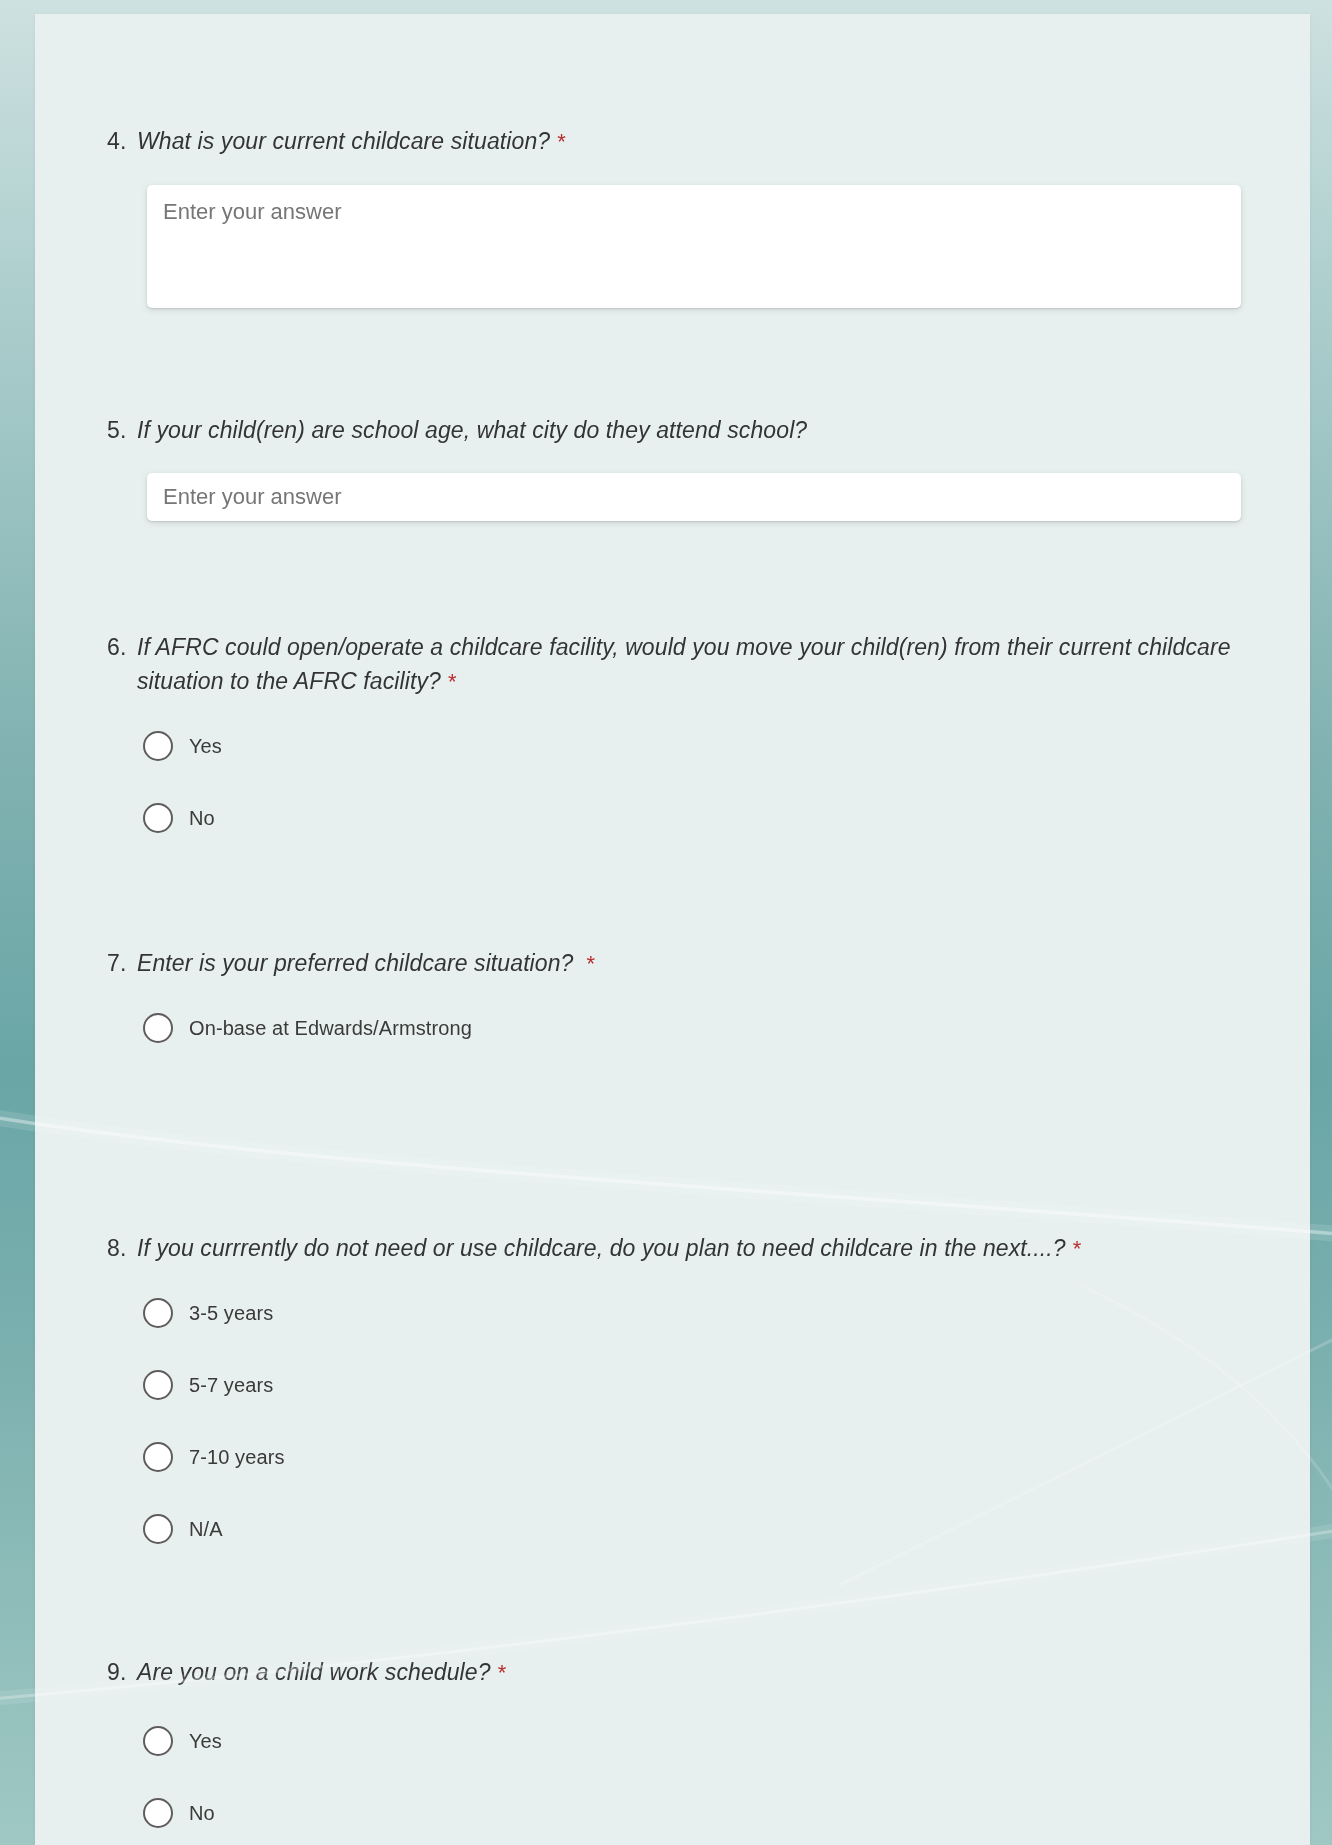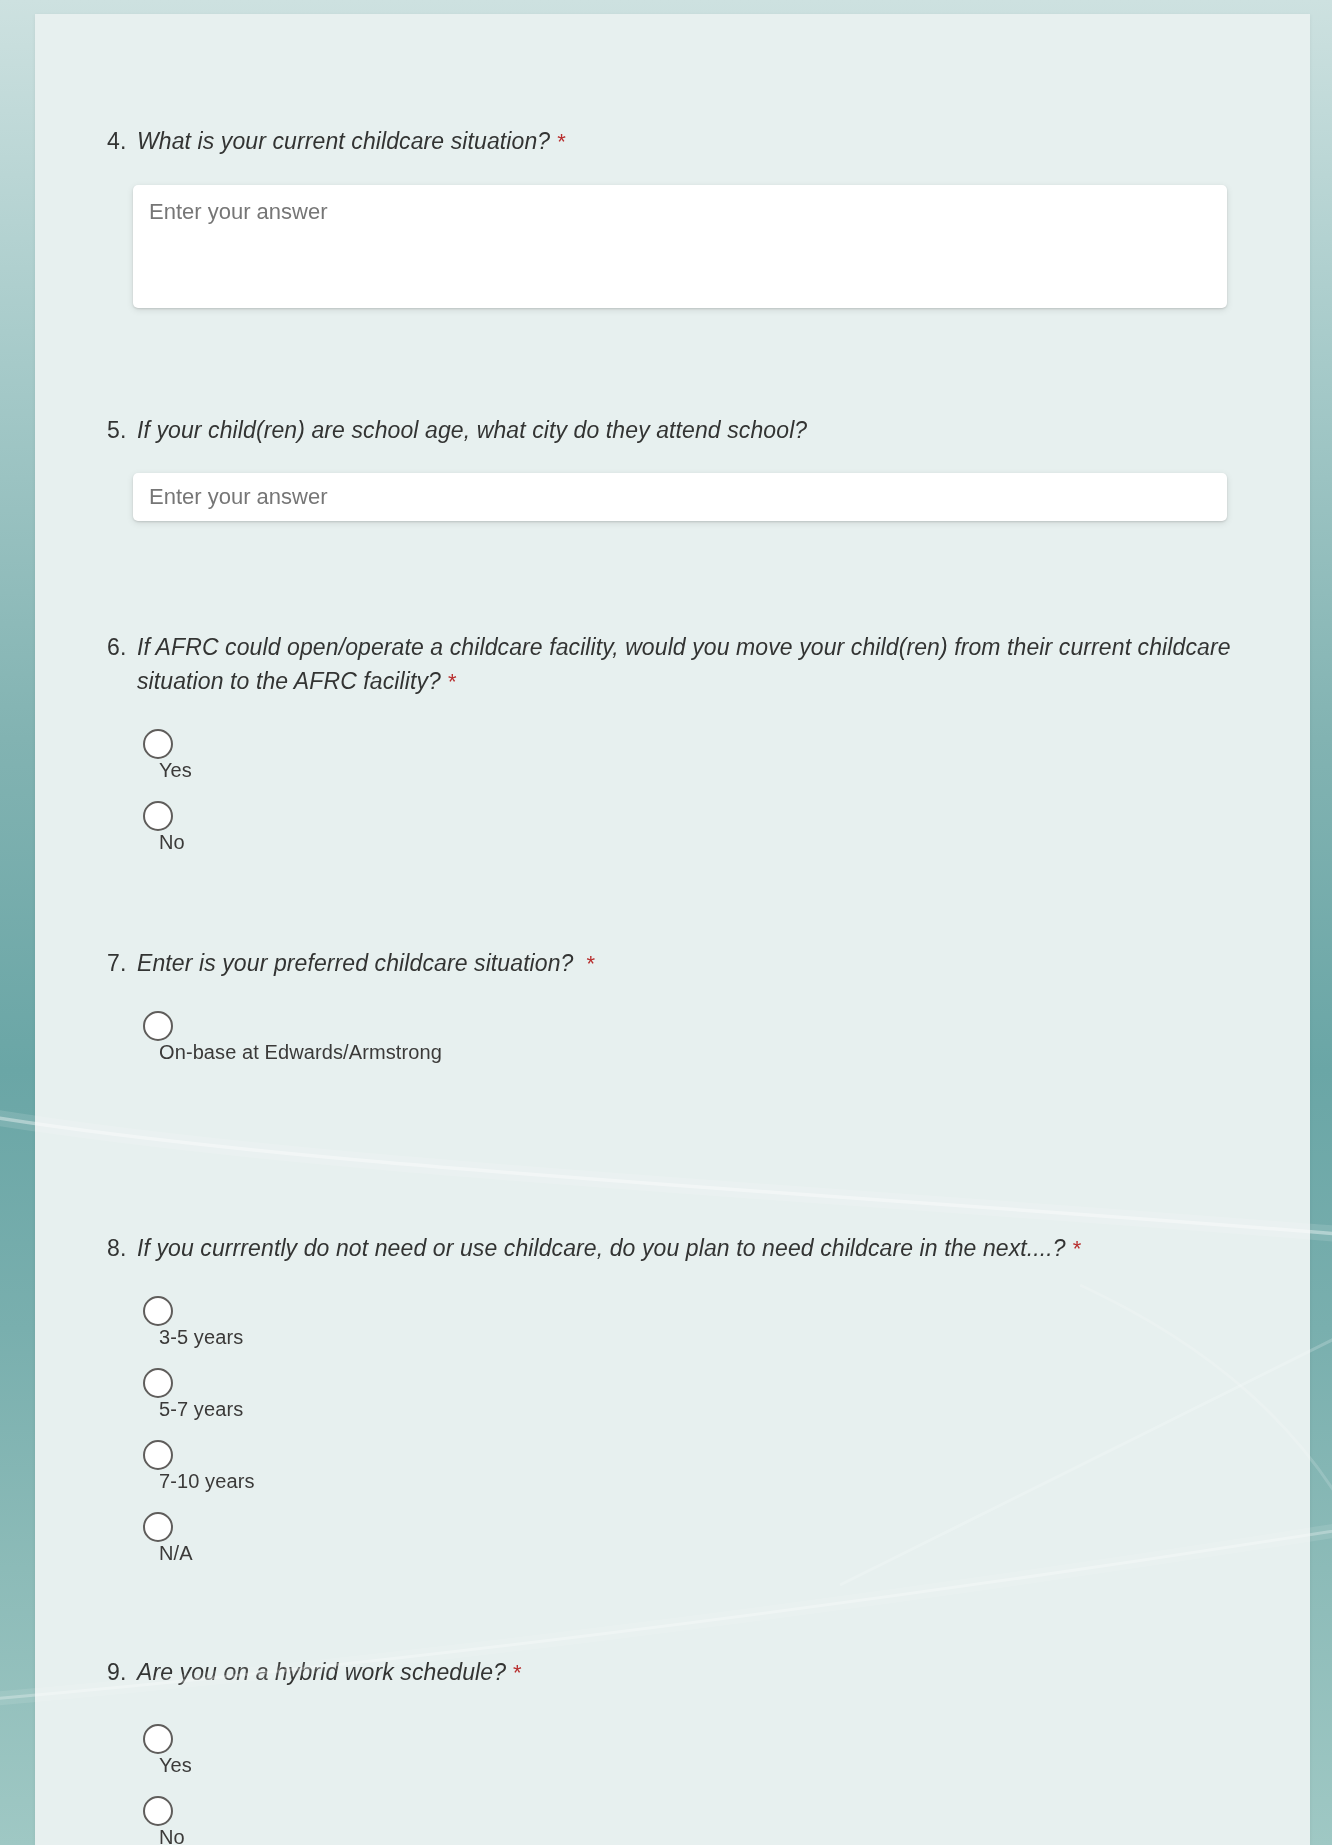--- a/index.html
+++ b/index.html
@@ -58,21 +58,21 @@
   }
   .q-text { display: inline; font-style: italic; }
   .required {
     color: #b82e2e;
     margin-left: 7px;
     font-size: 22px;
   }
   .required.gap { margin-left: 13px; }
   .answer-box {
     display: block;
-    margin: 26px 0 0 26px;
+    margin: 26px 0 0 40px;
     width: 1094px;
     box-sizing: border-box;
     background: #ffffff;
     border: none;
     outline: none;
     border-radius: 5px;
     box-shadow: 0 1px 2px rgba(0,0,0,0.12), 0 2px 7px rgba(0,0,0,0.10);
     font-family: "Liberation Sans", "DejaVu Sans", sans-serif;
     font-size: 22px;
     color: #444444;
@@ -89,24 +89,24 @@
   input.answer-box {
     height: 48px;
     padding: 0 16px;
   }
   .options {
     margin: 30px 0 0 36px;
   }
   .options.later { margin-top: 34px; }
   .option {
     display: flex;
+    align-items: center;
     height: 34px;
     margin-bottom: 38px;
     cursor: pointer;
-    flex-direction: column;
   }
   .radio {
     flex: none;
     width: 30px;
     height: 30px;
     box-sizing: border-box;
     border: 2px solid #5f5d5b;
     border-radius: 50%;
     background: #ffffff;
   }
@@ -196,21 +196,21 @@
       <div class="option">
         <span class="radio"></span>
         <span class="option-label">N/A</span>
       </div>
     </div>
   </div>
 
   <div class="question" id="q9">
     <div class="q-title">
       <span class="q-num">9.</span>
-      <span><span class="q-text">Are you on a hybrid work schedule?</span><span class="required">*</span></span>
+      <span><span class="q-text">Are you on a child work schedule?</span><span class="required">*</span></span>
     </div>
     <div class="options later">
       <div class="option">
         <span class="radio"></span>
         <span class="option-label">Yes</span>
       </div>
       <div class="option">
         <span class="radio"></span>
         <span class="option-label">No</span>
       </div>

